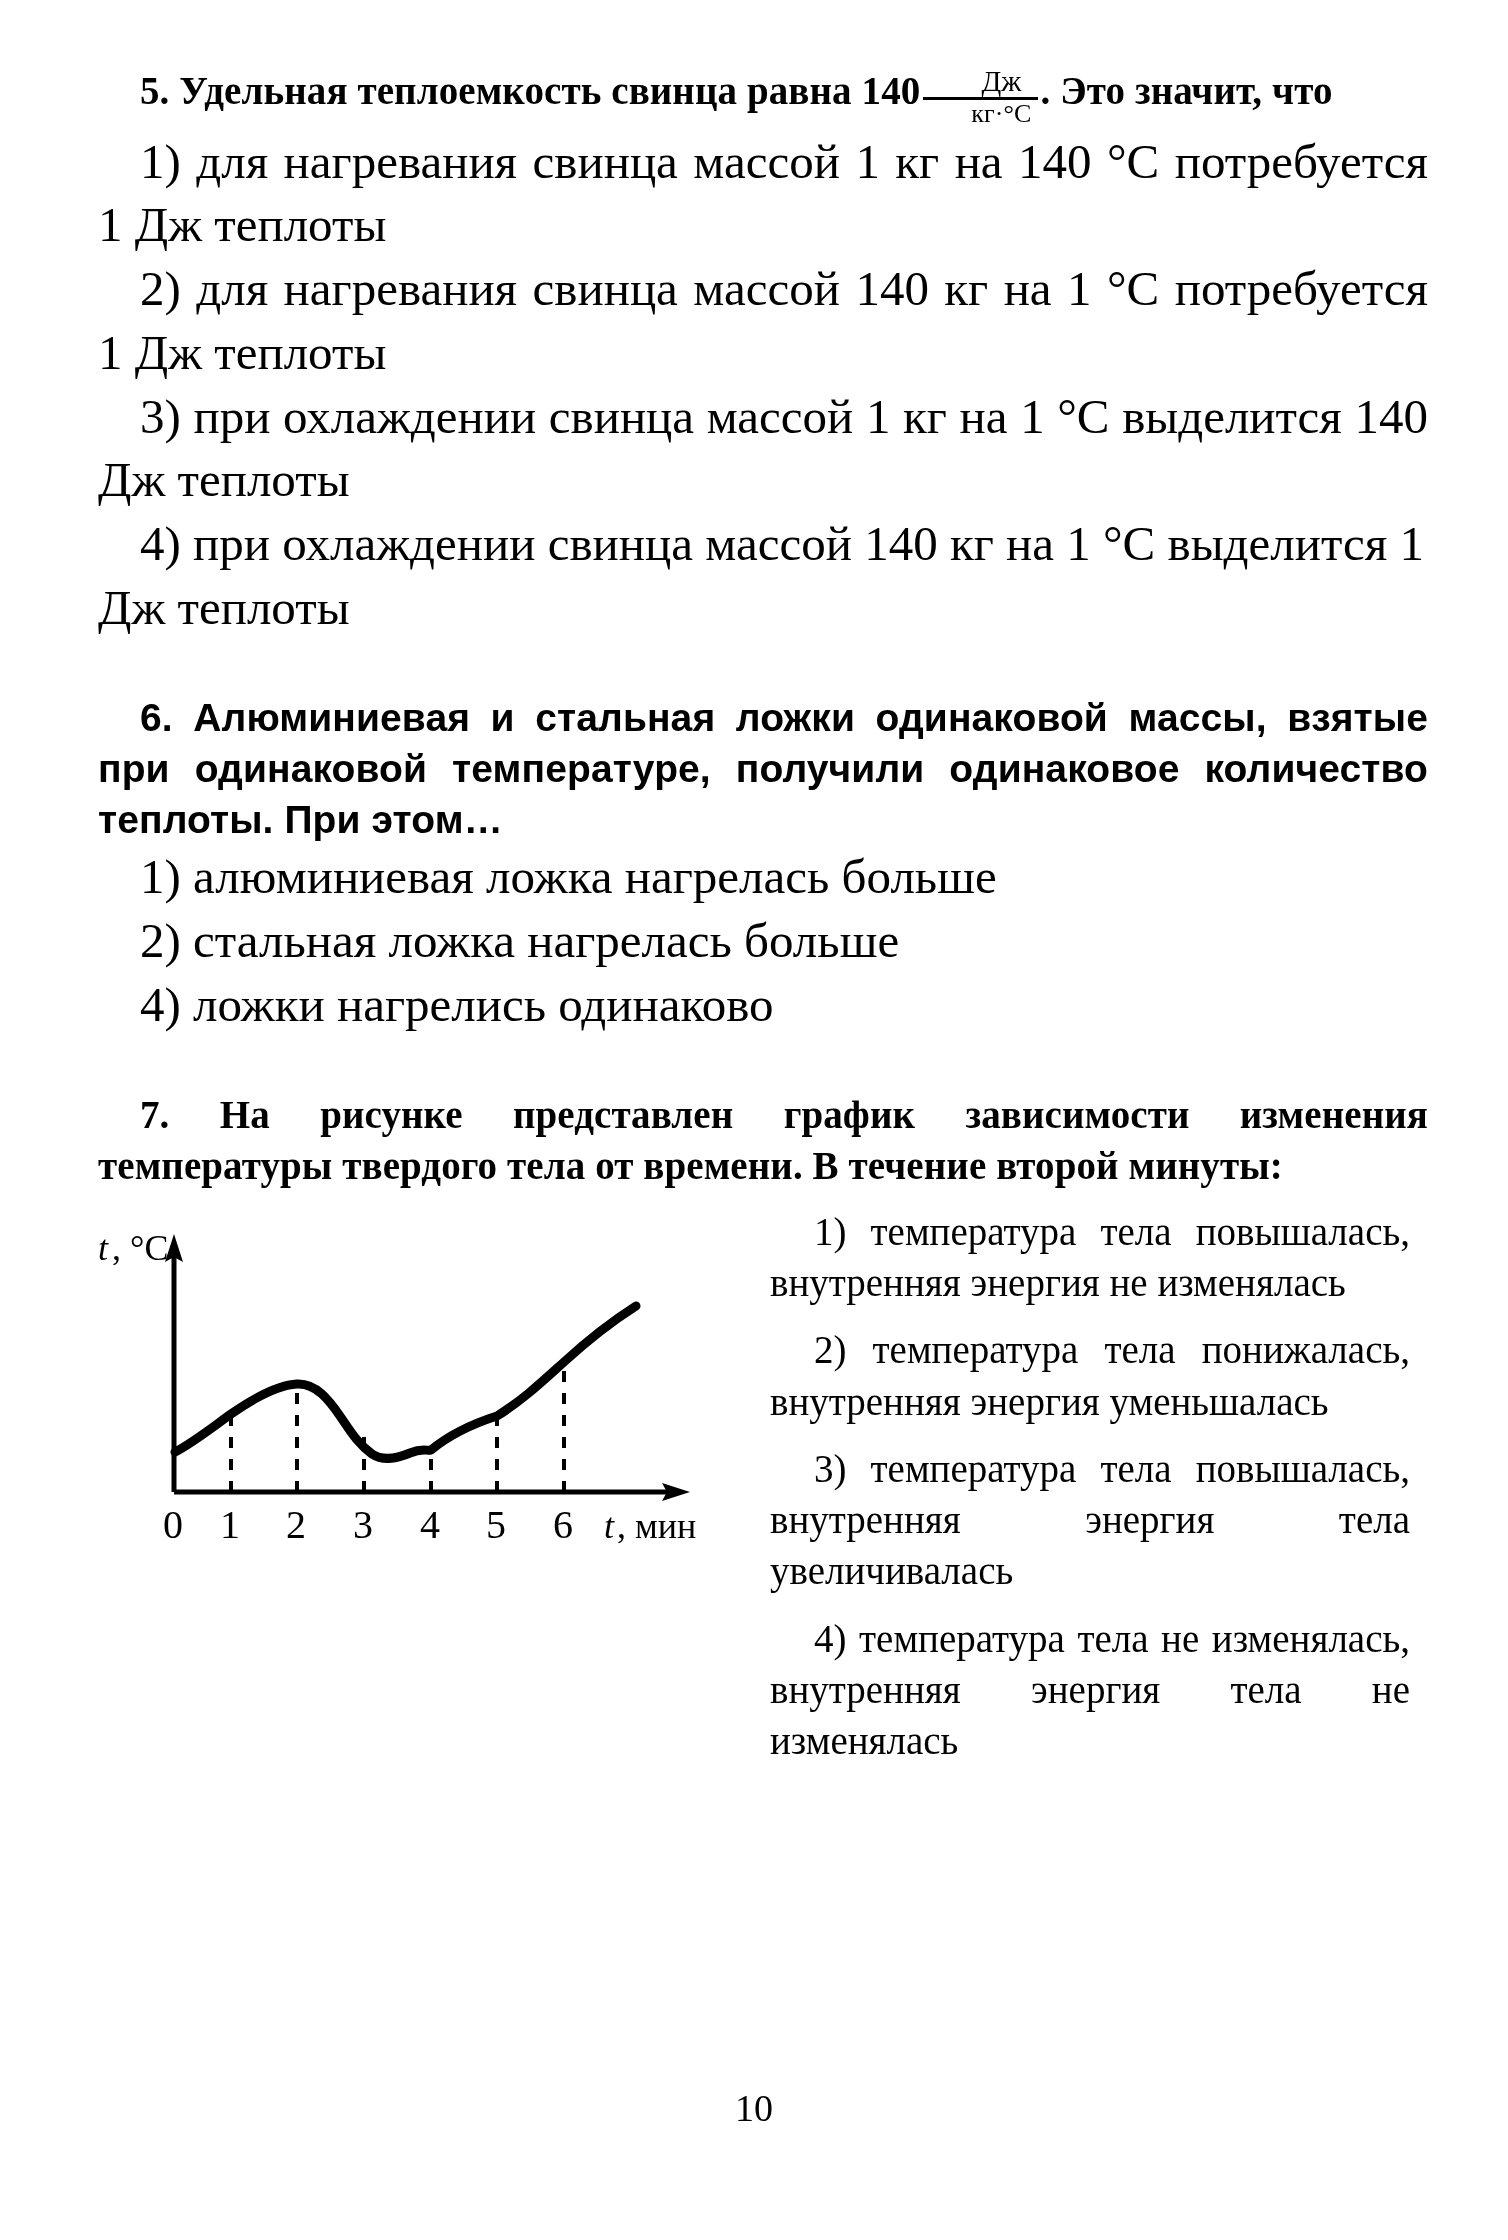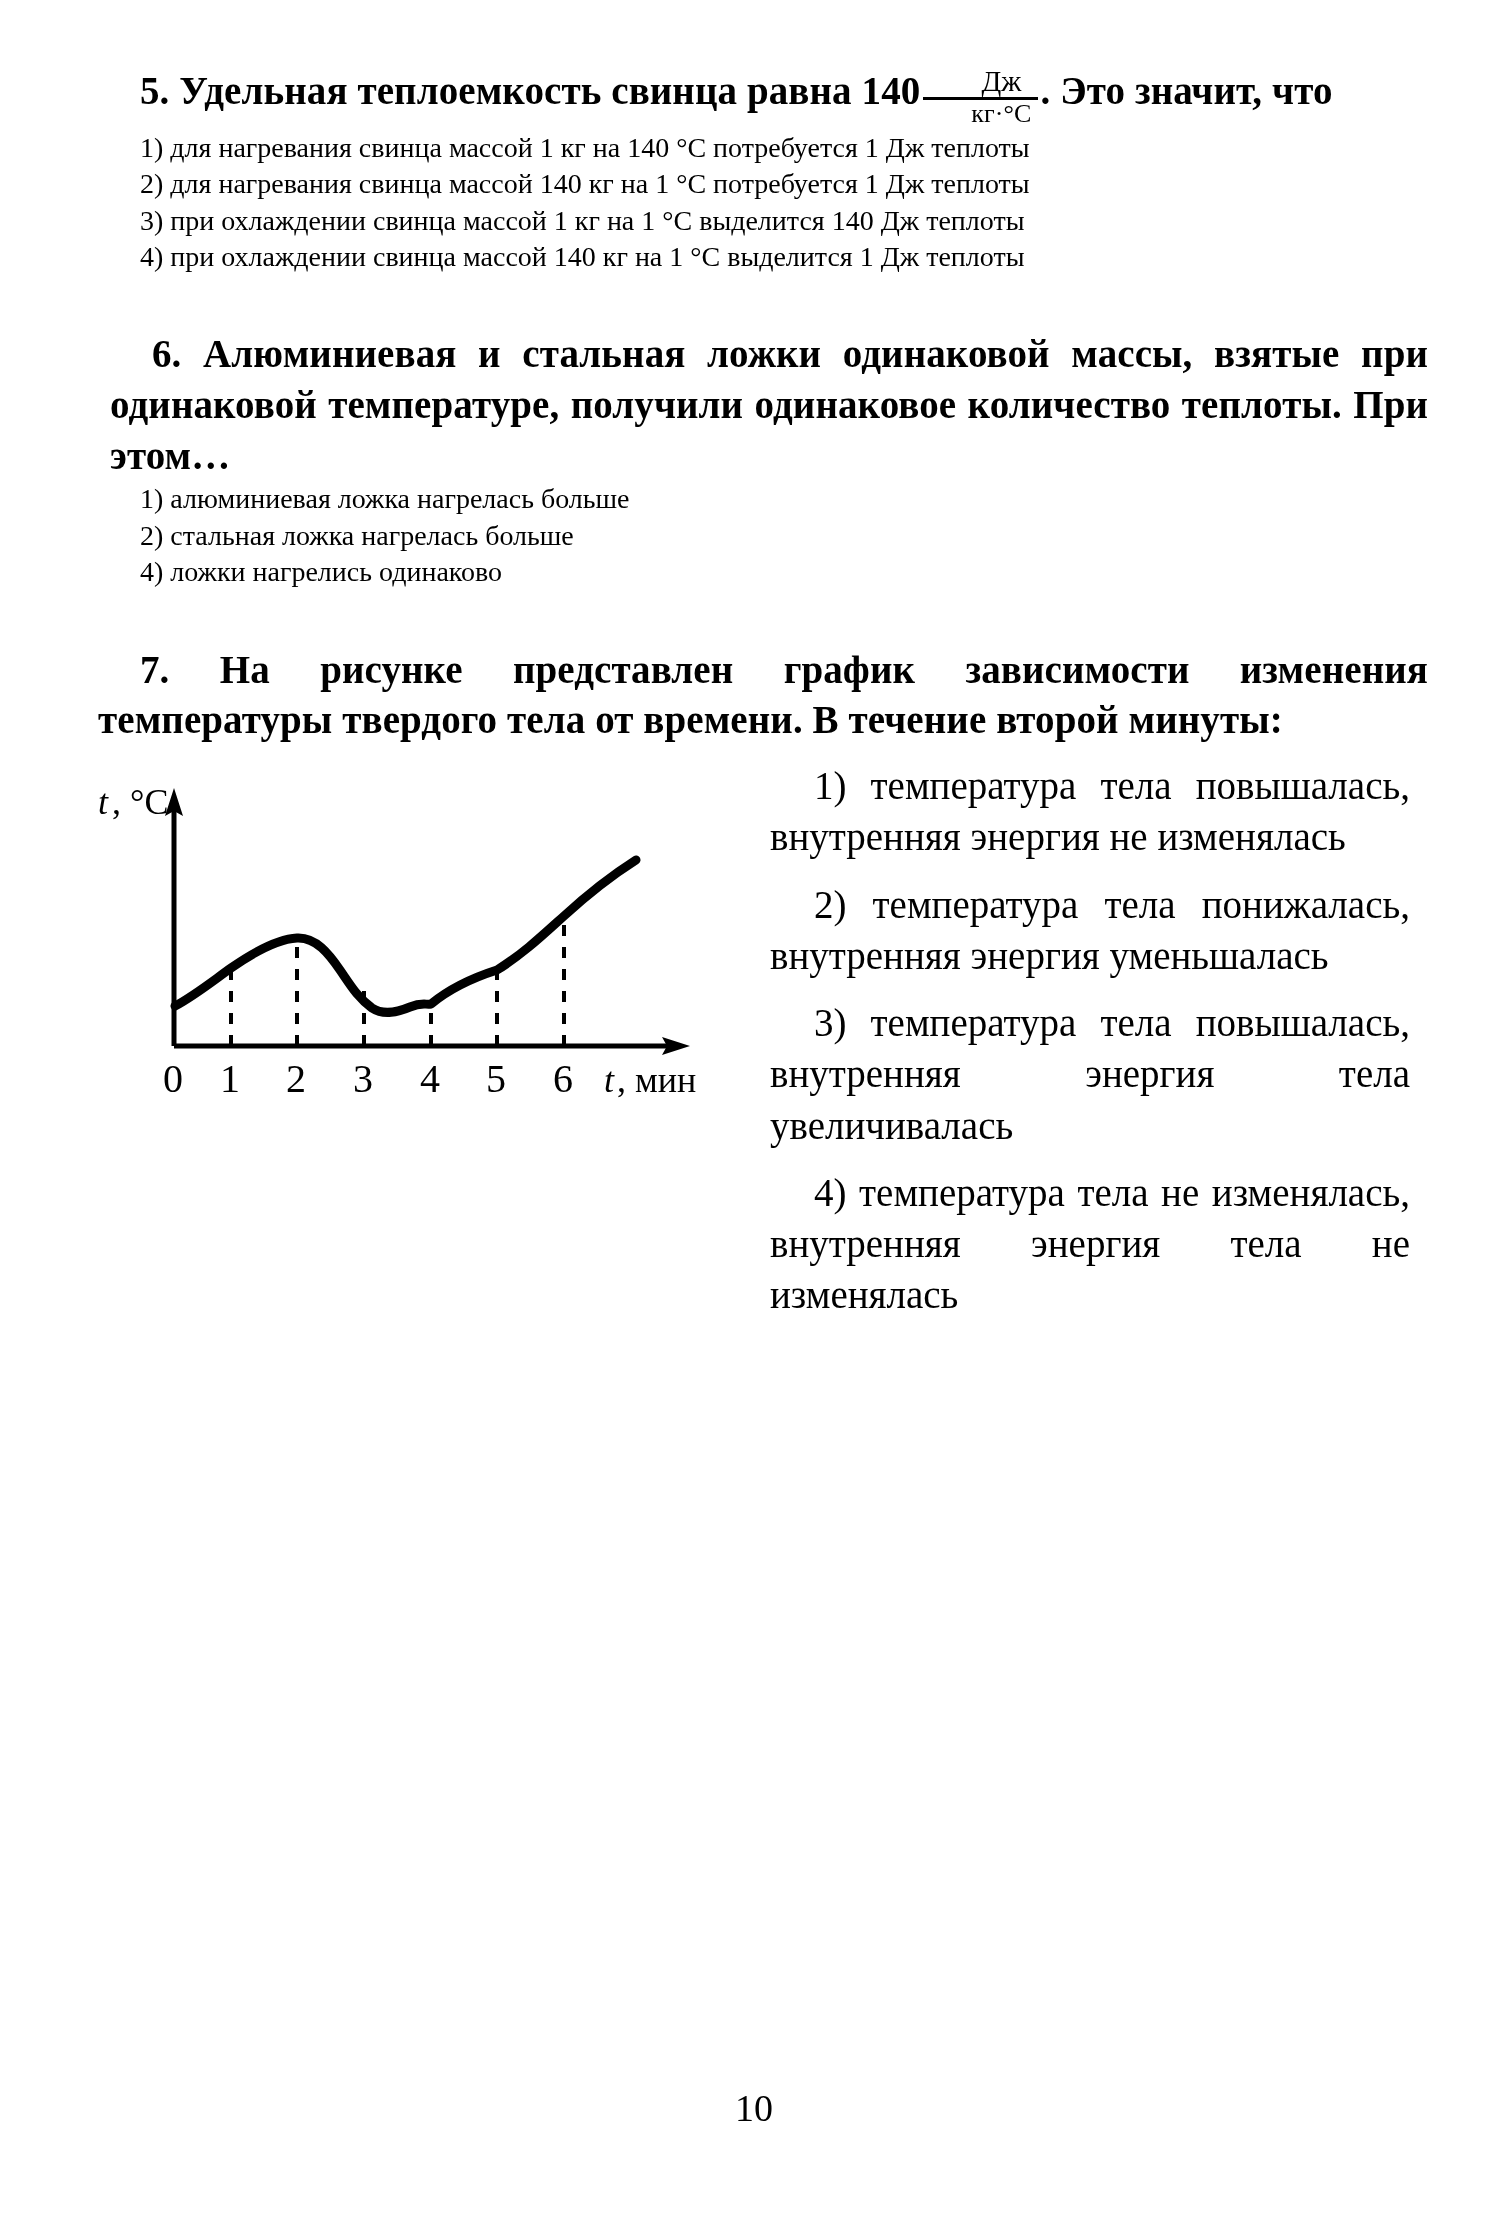--- a/index.html
+++ b/index.html
@@ -42,27 +42,26 @@
     text-indent: 42px;
     margin: 0;
     letter-spacing: 0.1px;
   }
 
   
   .stem-5, .stem-7 {
     font-family: "Liberation Serif", "DejaVu Serif", serif;
   }
   .stem-6 {
-    font-family: Liberation Serif, serif;
-    margin-left: 12px;
+    font-family: Liberation Sans, sans-serif;
   }
 
   
   .opt {
-    font-size: 28px;
+    font-size: 49px;
     line-height: 1.30;
     text-align: justify;
     text-justify: inter-word;
     text-indent: 42px;
     margin: 0;
   }
   .opt:last-child { text-align: left; }
 
   .spacer-lg { height: 54px; }
   .spacer-sm { height: 14px; }

